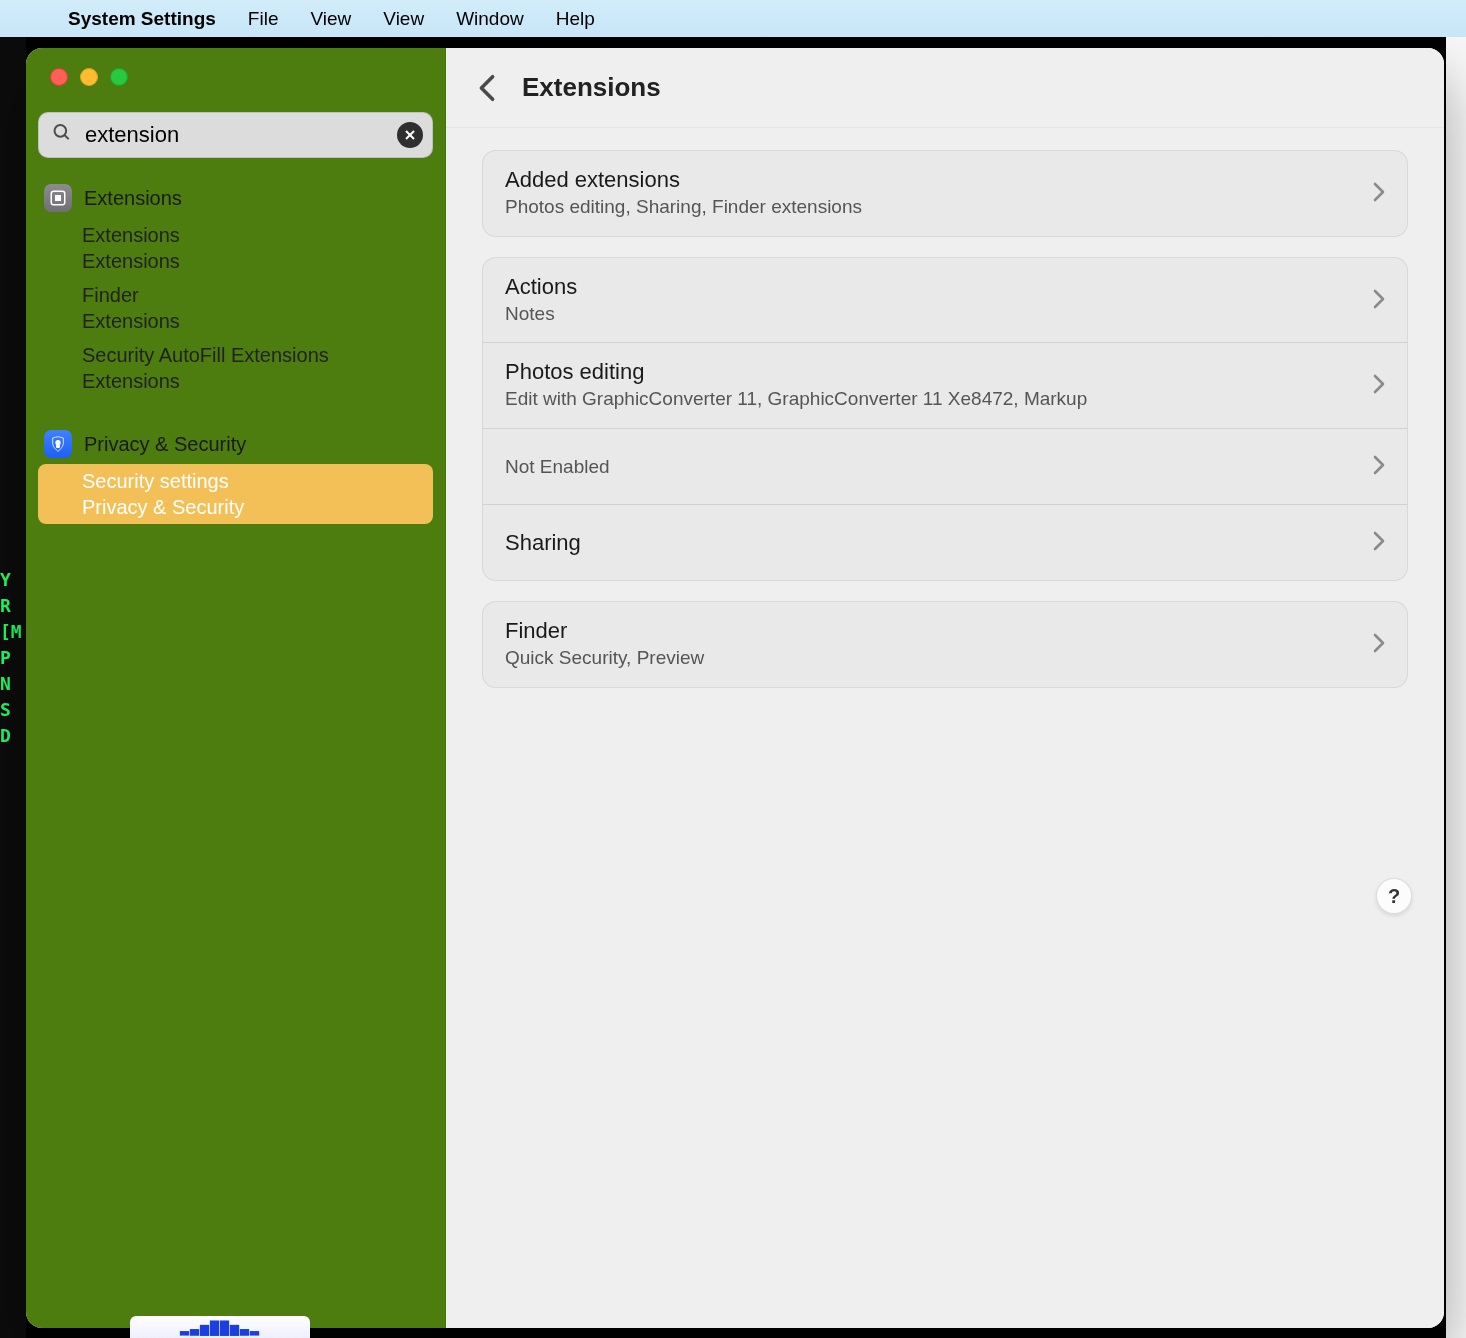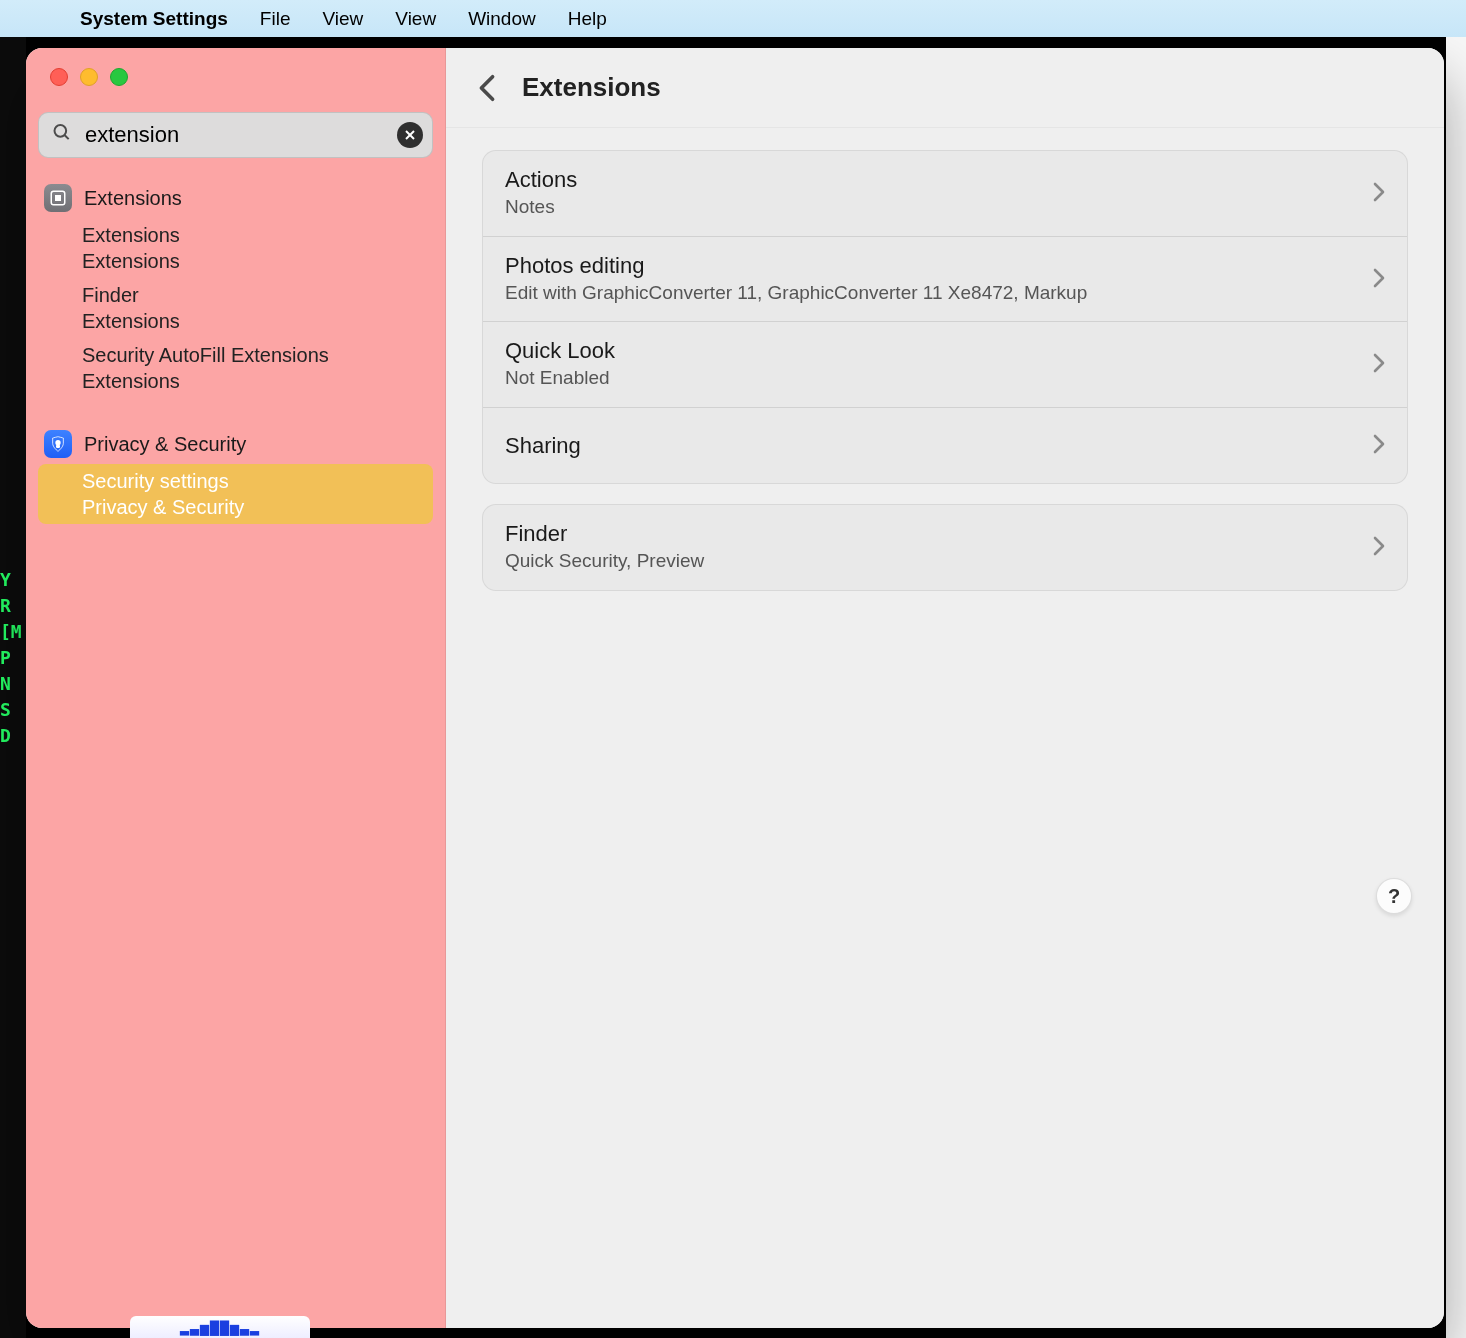--- a/index.html
+++ b/index.html
@@ -14,21 +14,21 @@
     }
 
     
     .menubar {
       position: absolute;
       top: 0; left: 0; right: 0;
       height: 37px;
       background: linear-gradient(#d2ecfa,#c7e6f8);
       display: flex;
       align-items: center;
-      padding-left: 40px;
+      padding-left: 28px;
       gap: 32px;
       font-size: 19px;
       color: #000;
       z-index: 10;
     }
     .menubar .apple { font-size: 22px; margin-right: 8px;}
     .menubar .appname { font-weight: 700; }
     .menubar span { cursor: default; }
 
     
@@ -68,21 +68,21 @@
       border-radius: 16px;
       background: #ececec;
       box-shadow: 0 30px 60px rgba(0,0,0,0.35), 0 0 0 1px rgba(0,0,0,0.07);
       display: flex;
       overflow: hidden;
     }
 
     
     .sidebar {
       width: 420px;
-      background: #fca5a5;
+      background: #4d7c0f;
       border-right: 1px solid rgba(0,0,0,0.08);
       display: flex;
       flex-direction: column;
       padding-top: 20px;
     }
     .traffic {
       display: flex; gap: 12px; padding-left: 24px; margin-bottom: 26px;
     }
     .traffic div {
       width: 18px; height: 18px; border-radius: 50%;
@@ -322,20 +322,31 @@
       <button class="backbtn">
         <svg viewBox="0 0 12 20" fill="none" stroke="currentColor" stroke-width="2.6" stroke-linecap="round" stroke-linejoin="round">
             <polyline points="10,2 2,10 10,18"></polyline>
           </svg>
       </button>
       <h1>Extensions</h1>
     </div>
 
     <div class="panel-area">
 
+      <div class="panel">
+        <div class="row">
+          <div class="txt">
+            <div class="title">Added extensions</div>
+            <div class="sub">Photos editing, Sharing, Finder extensions</div>
+          </div>
+          <span class="chev"><svg viewBox="0 0 12 20" fill="none" stroke="currentColor" stroke-width="2.6" stroke-linecap="round" stroke-linejoin="round">
+                <polyline points="2,2 10,10 2,18"></polyline>
+              </svg></span>
+        </div>
+      </div>
 
       <div class="panel">
         <div class="row">
           <div class="txt">
             <div class="title">Actions</div>
             <div class="sub">Notes</div>
           </div>
           <span class="chev"><svg viewBox="0 0 12 20" fill="none" stroke="currentColor" stroke-width="2.6" stroke-linecap="round" stroke-linejoin="round">
                 <polyline points="2,2 10,10 2,18"></polyline>
               </svg></span>
@@ -344,21 +355,20 @@
           <div class="txt">
             <div class="title">Photos editing</div>
             <div class="sub">Edit with GraphicConverter 11, GraphicConverter 11 Xe8472, Markup</div>
           </div>
           <span class="chev"><svg viewBox="0 0 12 20" fill="none" stroke="currentColor" stroke-width="2.6" stroke-linecap="round" stroke-linejoin="round">
                 <polyline points="2,2 10,10 2,18"></polyline>
               </svg></span>
         </div>
         <div class="row">
           <div class="txt">
-            <div class="title">Quick Look</div>
             <div class="sub">Not Enabled</div>
           </div>
           <span class="chev"><svg viewBox="0 0 12 20" fill="none" stroke="currentColor" stroke-width="2.6" stroke-linecap="round" stroke-linejoin="round">
                 <polyline points="2,2 10,10 2,18"></polyline>
               </svg></span>
         </div>
         <div class="row">
           <div class="txt">
             <div class="title">Sharing</div>
           </div>

